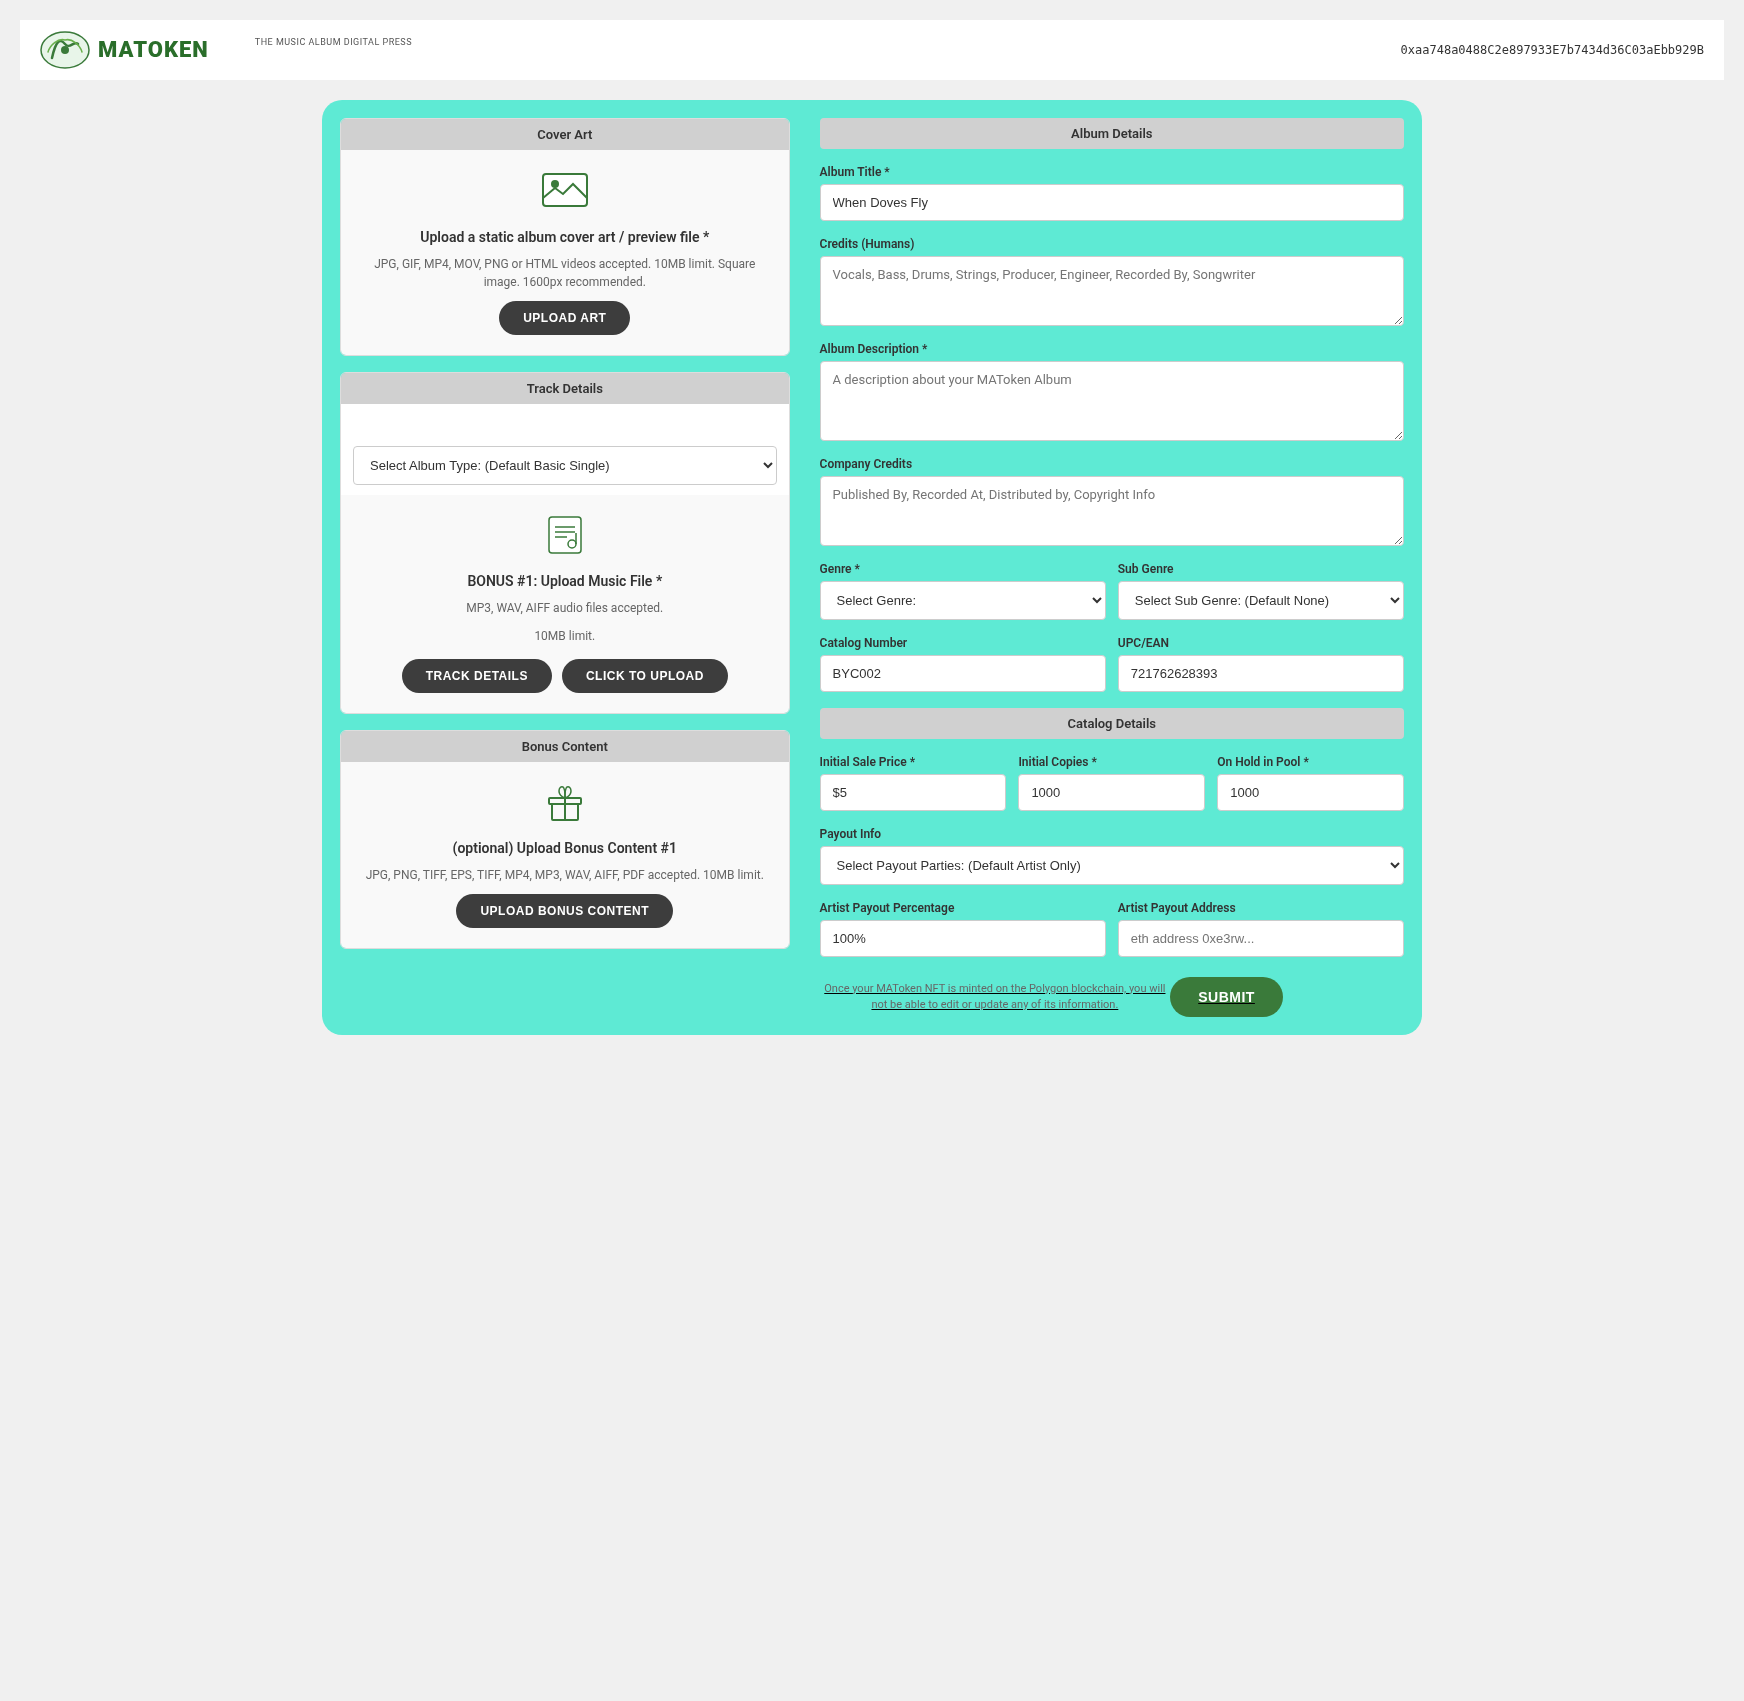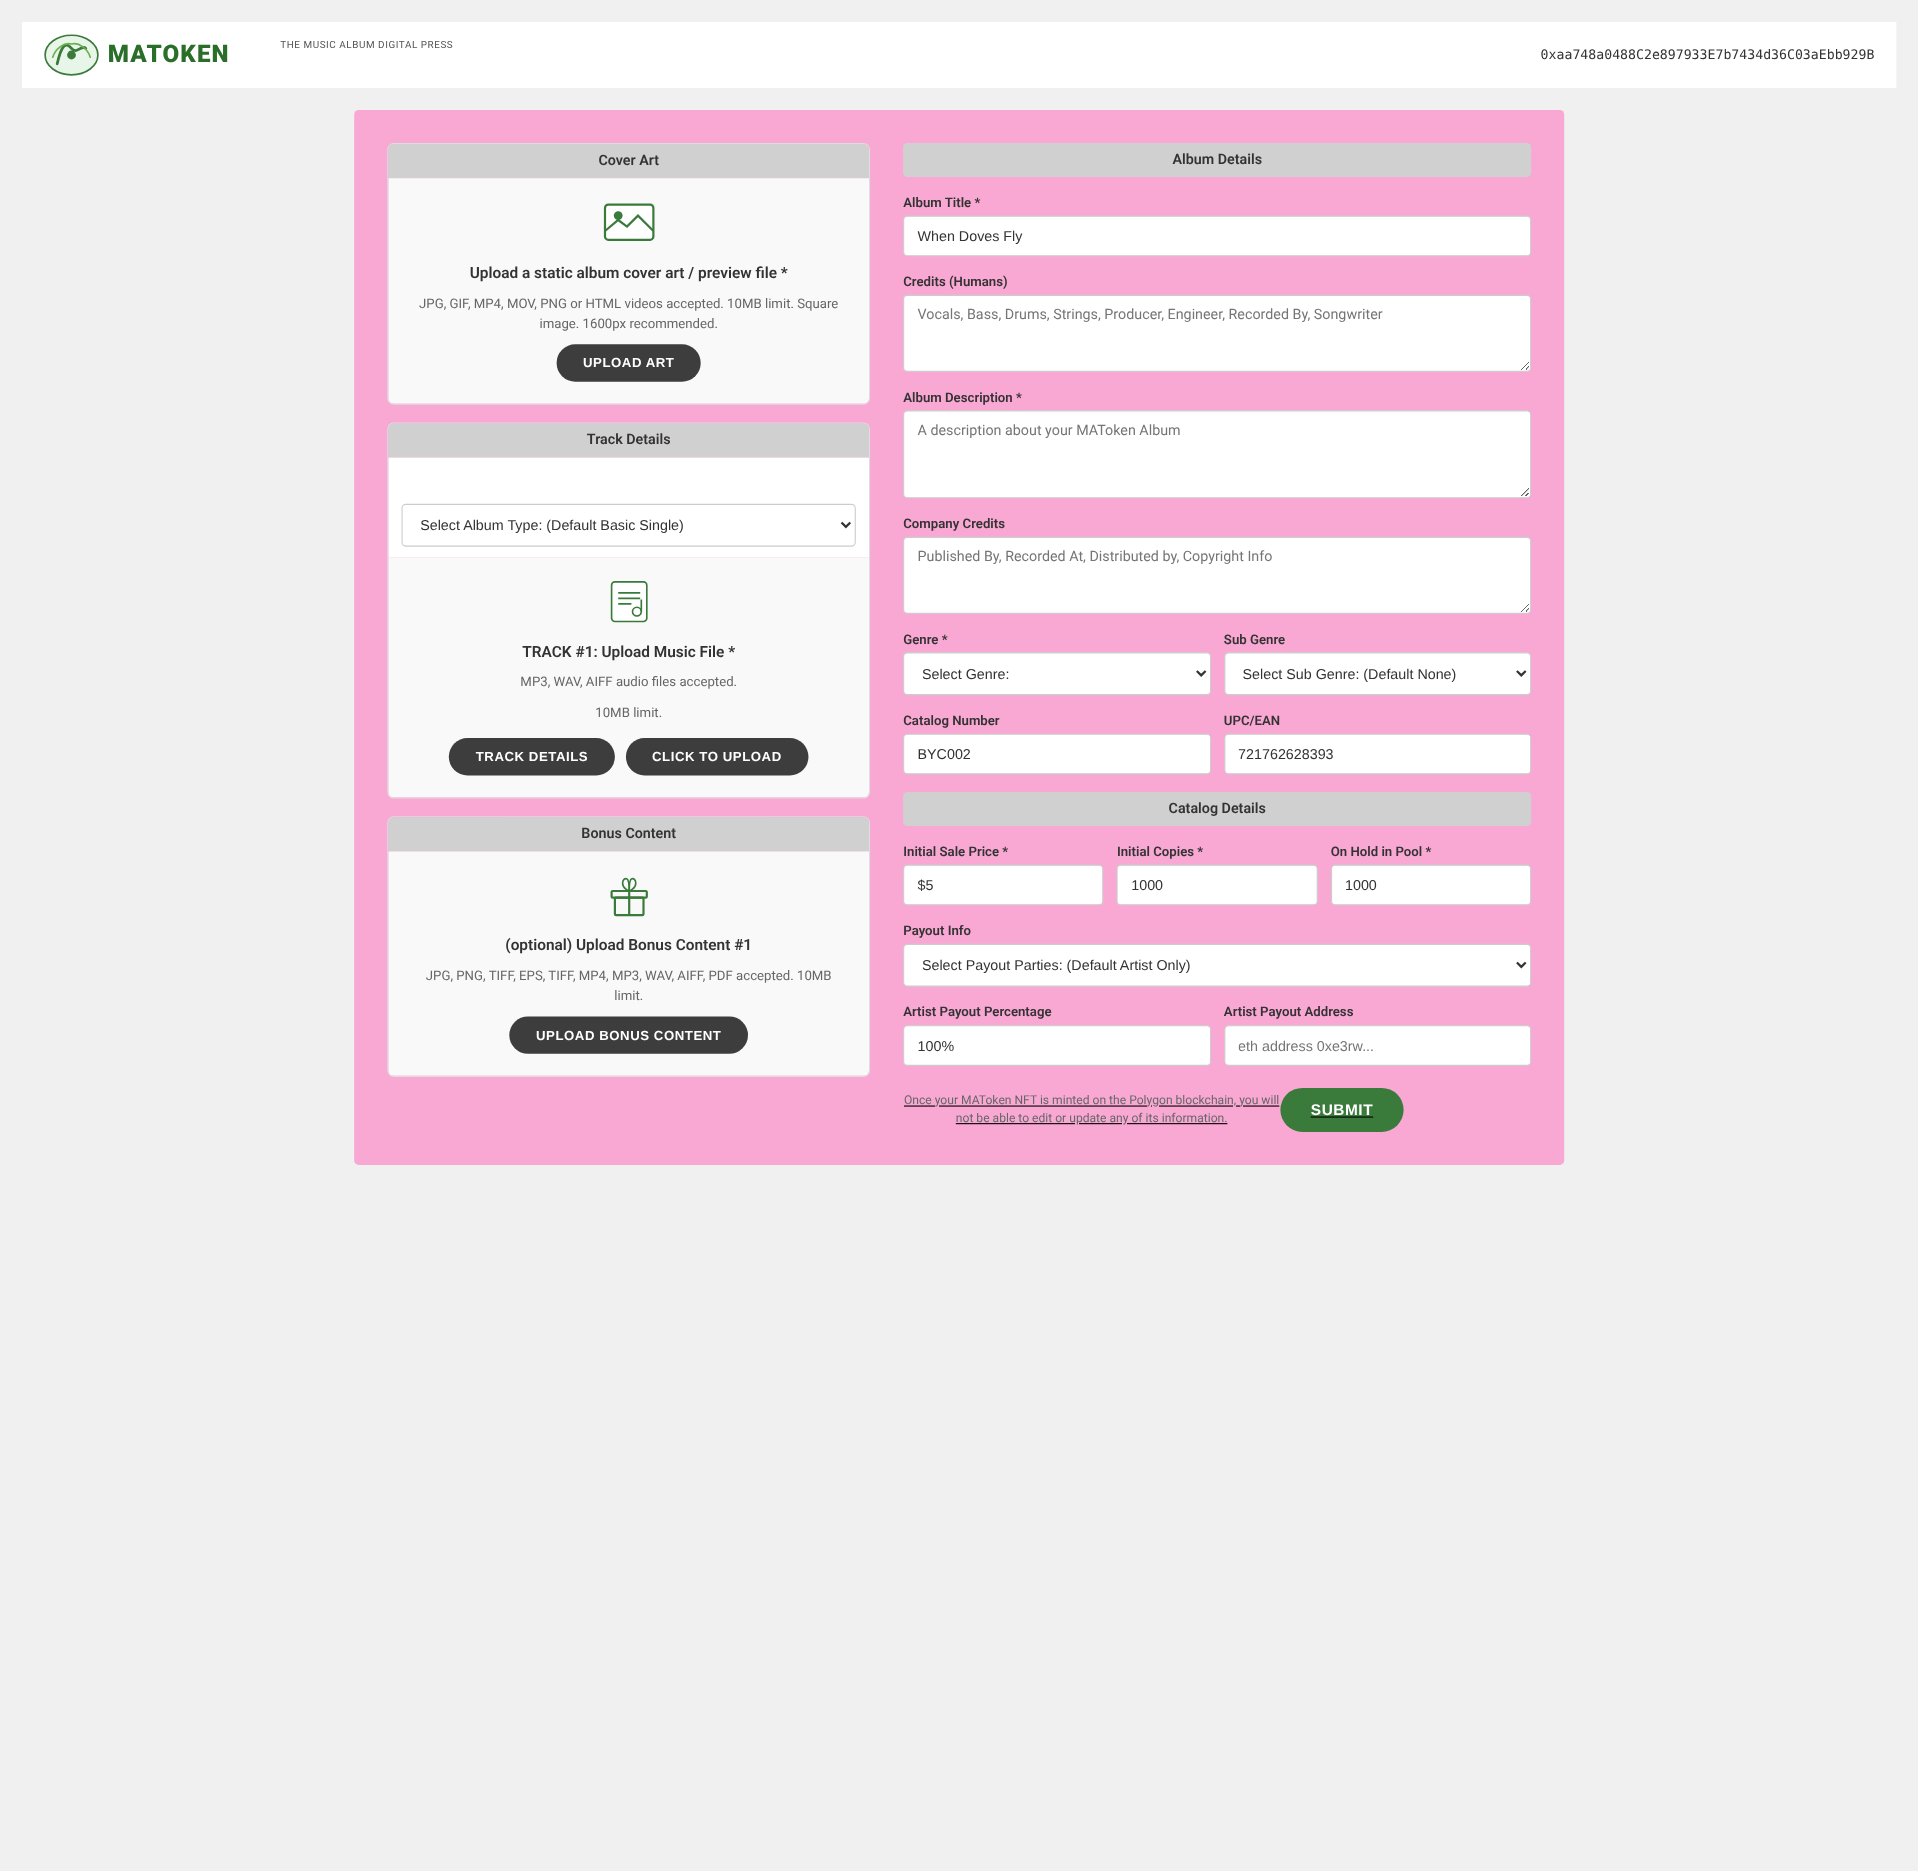--- a/index.html
+++ b/index.html
@@ -42,23 +42,23 @@
       letter-spacing: 0.5px;
       text-transform: uppercase;
       margin-left: 46px;
     }
     .wallet-address {
       font-size: 12px;
       color: #333;
       font-family: monospace;
     }
     .main-container {
-      background: #f9a8d4;
-      border-radius: 4px;
-      padding: 30px;
+      background: #5eead4;
+      border-radius: 20px;
+      padding: 18px;
       max-width: 1100px;
       margin: 0 auto;
       display: grid;
       grid-template-columns: 1fr 1.3fr;
       gap: 30px;
     }
     
     .left-col { display: flex; flex-direction: column; gap: 16px; }
     .section-header {
       background: #d0d0d0;
@@ -264,21 +264,21 @@
         <span class="music-note-icon">
           <svg width="40" height="40" viewBox="0 0 40 40" xmlns="http://www.w3.org/2000/svg">
             <rect x="4" y="2" width="32" height="36" rx="3" fill="white" stroke="#3a7a3a" stroke-width="1.5"></rect>
             <line x1="10" y1="12" x2="30" y2="12" stroke="#3a7a3a" stroke-width="1.5"></line>
             <line x1="10" y1="17" x2="30" y2="17" stroke="#3a7a3a" stroke-width="1.5"></line>
             <line x1="10" y1="22" x2="22" y2="22" stroke="#3a7a3a" stroke-width="1.5"></line>
             <circle cx="27" cy="29" r="4" fill="none" stroke="#3a7a3a" stroke-width="1.5"></circle>
             <line x1="31" y1="18" x2="31" y2="29" stroke="#3a7a3a" stroke-width="1.5"></line>
           </svg>
         </span>
-        <span class="upload-title">TRACK #1: Upload Music File *</span>
+        <span class="upload-title">BONUS #1: Upload Music File *</span>
         <span class="upload-desc">MP3, WAV, AIFF audio files accepted.</span>
         <span class="upload-desc">10MB limit.</span>
         <div class="track-buttons">
           <button class="btn-dark">TRACK DETAILS</button>
           <button class="btn-dark">CLICK TO UPLOAD</button>
         </div>
       </div>
     </div>
 
     <div class="section-box">

